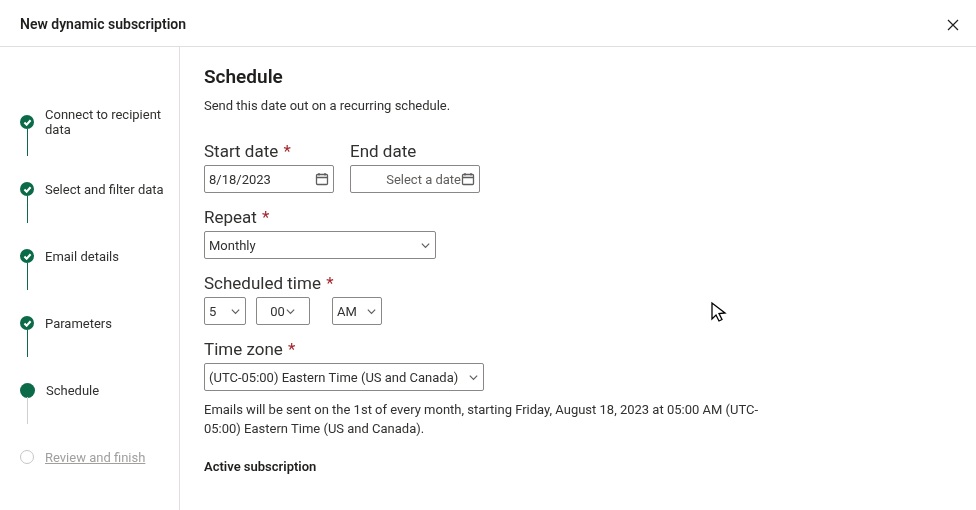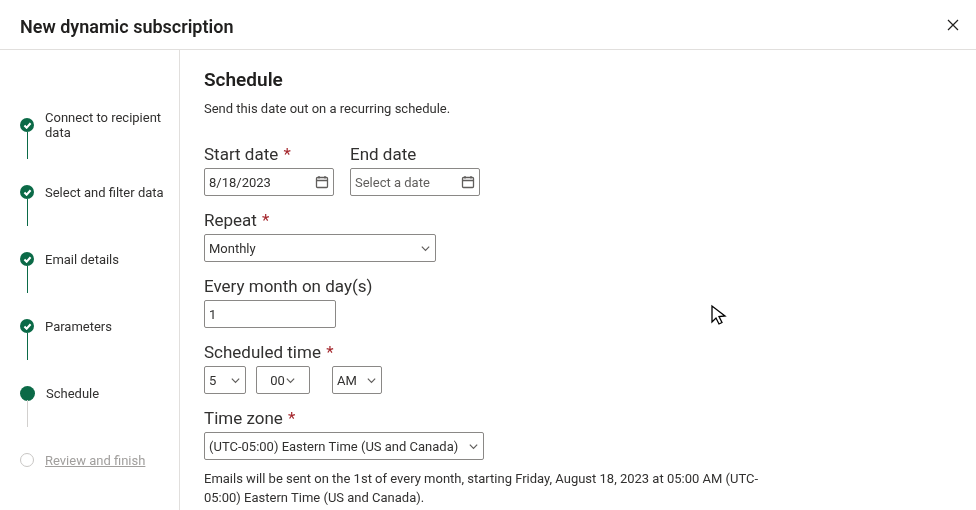--- a/index.html
+++ b/index.html
@@ -15,21 +15,21 @@
   }
   .header {
     display: flex;
     justify-content: space-between;
     align-items: flex-start;
     padding: 16px 14px 12px 20px;
     border-bottom: 1px solid #e1dfdd;
   }
   .header h1 {
     margin: 0;
-    font-size: 18px;
+    font-size: 14px;
     font-weight: 600;
     color: #201f1e;
   }
   .close {
     cursor: pointer;
     width: 18px;
     height: 18px;
     display: flex;
     align-items: center;
     justify-content: center;
@@ -122,21 +122,21 @@
     border: 1px solid #8a8886;
     border-radius: 2px;
     background: #fff;
     height: 28px;
     display: flex;
     align-items: center;
     padding: 0 4px;
     font-size: 13px;
     color: #323130;
   }
-  .ctl.placeholder { color: #605e5c; }
+  .ctl.placeholder { color: #605e5c; justify-content: flex-end; }
   .date-ctl {
     width: 130px;
     justify-content: space-between;
     cursor: pointer;
   }
   .select-ctl {
     width: 232px;
     justify-content: space-between;
     cursor: pointer;
   }
@@ -273,26 +273,20 @@
       <div class="ctl select-ctl">
         <span>Monthly</span>
         <span class="chev">
           <svg width="11" height="11" viewBox="0 0 12 12" fill="none" stroke="currentColor">
               <path d="M2 4 L6 8 L10 4"></path>
             </svg>
         </span>
       </div>
     </div>
 
-    <div class="field" style="margin-bottom:14px;">
-      <label class="fld">Every month on day(s)</label>
-      <div class="ctl txt-ctl">
-        <span>1</span>
-      </div>
-    </div>
 
     <div class="field" style="margin-bottom:14px;">
       <label class="fld"><span>Scheduled time</span> <span class="req">*</span></label>
       <div class="time-group">
         <div class="ctl sel-sm">
           <span>5</span>
           <span class="chev">
             <svg width="11" height="11" viewBox="0 0 12 12" fill="none" stroke="currentColor">
                 <path d="M2 4 L6 8 L10 4"></path>
               </svg>

